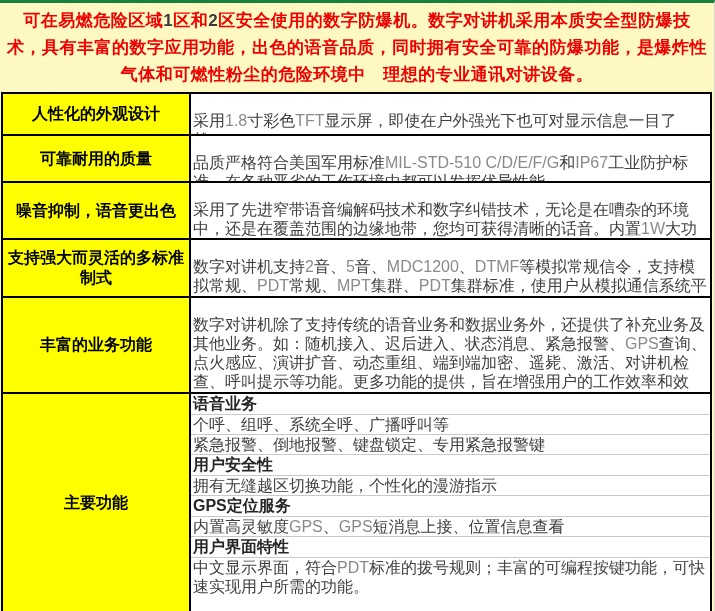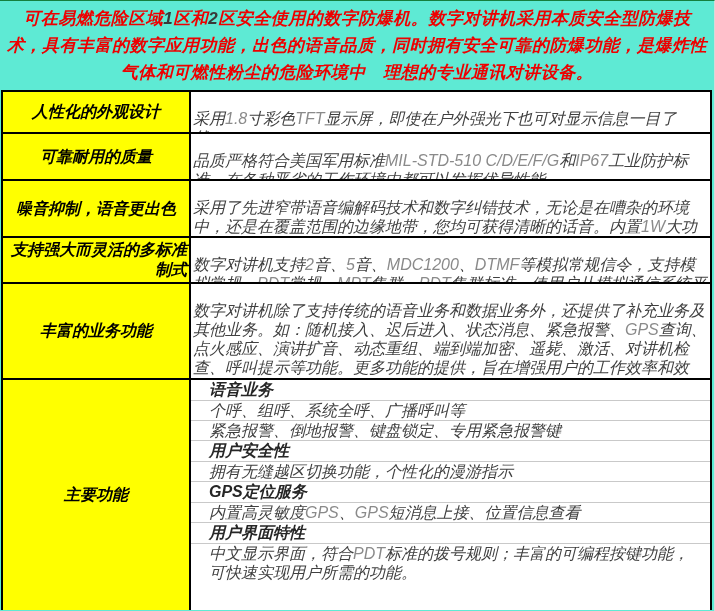--- a/index.html
+++ b/index.html
@@ -2,52 +2,52 @@
 <html><head>
 <meta charset="utf-8">
 <style>
   html,body{margin:0;padding:0;background:#ffffff;}
   body{
     width:715px;height:611px;overflow:hidden;
     font-family:"Liberation Sans","DejaVu Sans",sans-serif;
   }
   .page{
     box-sizing:border-box;width:715px;height:611px;overflow:hidden;
-    border-top:1px solid #15803d;border-right:1px solid #d8d8d8;background:#5eead4;font-style:italic;
+    border-top:3px solid #15803d;border-right:1px solid #d8d8d8;background:#fef9c3;
   }
   .intro{
     margin:0 4px 4px 4px;padding:4px 3px 0 3px;
     text-align:center;font-weight:bold;font-size:17px;line-height:27px;
     color:#ee0000;letter-spacing:0.5px;
   }
   .intro .lat{color:#3a3a3a;}
   .spec-table{
     box-sizing:border-box;margin-left:1px;width:711px;height:520px;overflow:hidden;
     border:2px solid #000;border-bottom:none;background:#fff;
     display:flex;flex-direction:column;
   }
   .row{display:flex;border-bottom:2px solid #000;box-sizing:border-box;flex:0 0 auto;}
   .row.main{flex:1 1 auto;border-bottom:none;overflow:hidden;}
   .label{
     box-sizing:border-box;width:188px;flex:0 0 188px;
     border-right:2px solid #000;background:#ffff00;
     display:flex;align-items:center;justify-content:center;
-    text-align:right;font-weight:bold;font-size:16px;line-height:20px;color:#000;
+    text-align:center;font-weight:bold;font-size:16px;line-height:20px;color:#000;
     padding:14px 2px;
   }
   .cell{
     flex:1 1 auto;box-sizing:border-box;overflow:hidden;
     padding:17px 2px;font-size:16px;line-height:19px;color:#404040;
     text-align:left;
   }
   .cell .lat,.sub .lat{color:#8a8a8a;}
   .cell-group{flex:1 1 auto;display:flex;flex-direction:column;overflow:hidden;}
   .sub{
     box-sizing:border-box;flex:0 0 auto;overflow:hidden;
-    padding:0 18px;font-size:16px;line-height:19px;color:#404040;
+    padding:0 2px;font-size:16px;line-height:19px;color:#404040;
     border-bottom:1px solid #c9c9c9;
   }
   .sub:last-child{border-bottom:none;}
   .sub.title{font-weight:bold;color:#262626;line-height:20px;}
   .sub.title .lat{color:inherit;}
 </style>
 </head>
 <body>
 
 <div class="page">
@@ -64,21 +64,21 @@
     <div class="row" style="height:47px">
       <div class="label">可靠耐用的质量</div>
       <div class="cell hl">品质严格符合美国军用标准<span class="lat">MIL-STD-510 C/D/E/F/G</span>和<span class="lat">IP67</span>工业防护标准，在各种恶劣的工作环境中都可以发挥优异性能。</div>
     </div>
 
     <div class="row" style="height:57px">
       <div class="label">噪音抑制，语音更出色</div>
       <div class="cell hl">采用了先进窄带语音编解码技术和数字纠错技术，无论是在嘈杂的环境中，还是在覆盖范围的边缘地带，您均可获得清晰的话音。内置<span class="lat">1W</span>大功率扬声器，保证声音清晰、洪亮，让您轻松保持通信畅通。</div>
     </div>
 
-    <div class="row" style="height:46px">
+    <div class="row" style="height:58px">
       <div class="label">支持强大而灵活的多标准制式</div>
       <div class="cell hl">数字对讲机支持<span class="lat">2</span>音、<span class="lat">5</span>音、<span class="lat">MDC1200</span>、<span class="lat">DTMF</span>等模拟常规信令，支持模拟常规、<span class="lat">PDT</span>常规、<span class="lat">MPT</span>集群、<span class="lat">PDT</span>集群标准，使用户从模拟通信系统平稳的过渡到数字通信系统。</div>
     </div>
 
     <div class="row" style="height:96px">
       <div class="label">丰富的业务功能</div>
       <div class="cell hl">数字对讲机除了支持传统的语音业务和数据业务外，还提供了补充业务及其他业务。如：随机接入、迟后进入、状态消息、紧急报警、<span class="lat">GPS</span>查询、点火感应、演讲扩音、动态重组、端到端加密、遥毙、激活、对讲机检查、呼叫提示等功能。更多功能的提供，旨在增强用户的工作效率和效果。</div>
     </div>
 
     <div class="row main">

